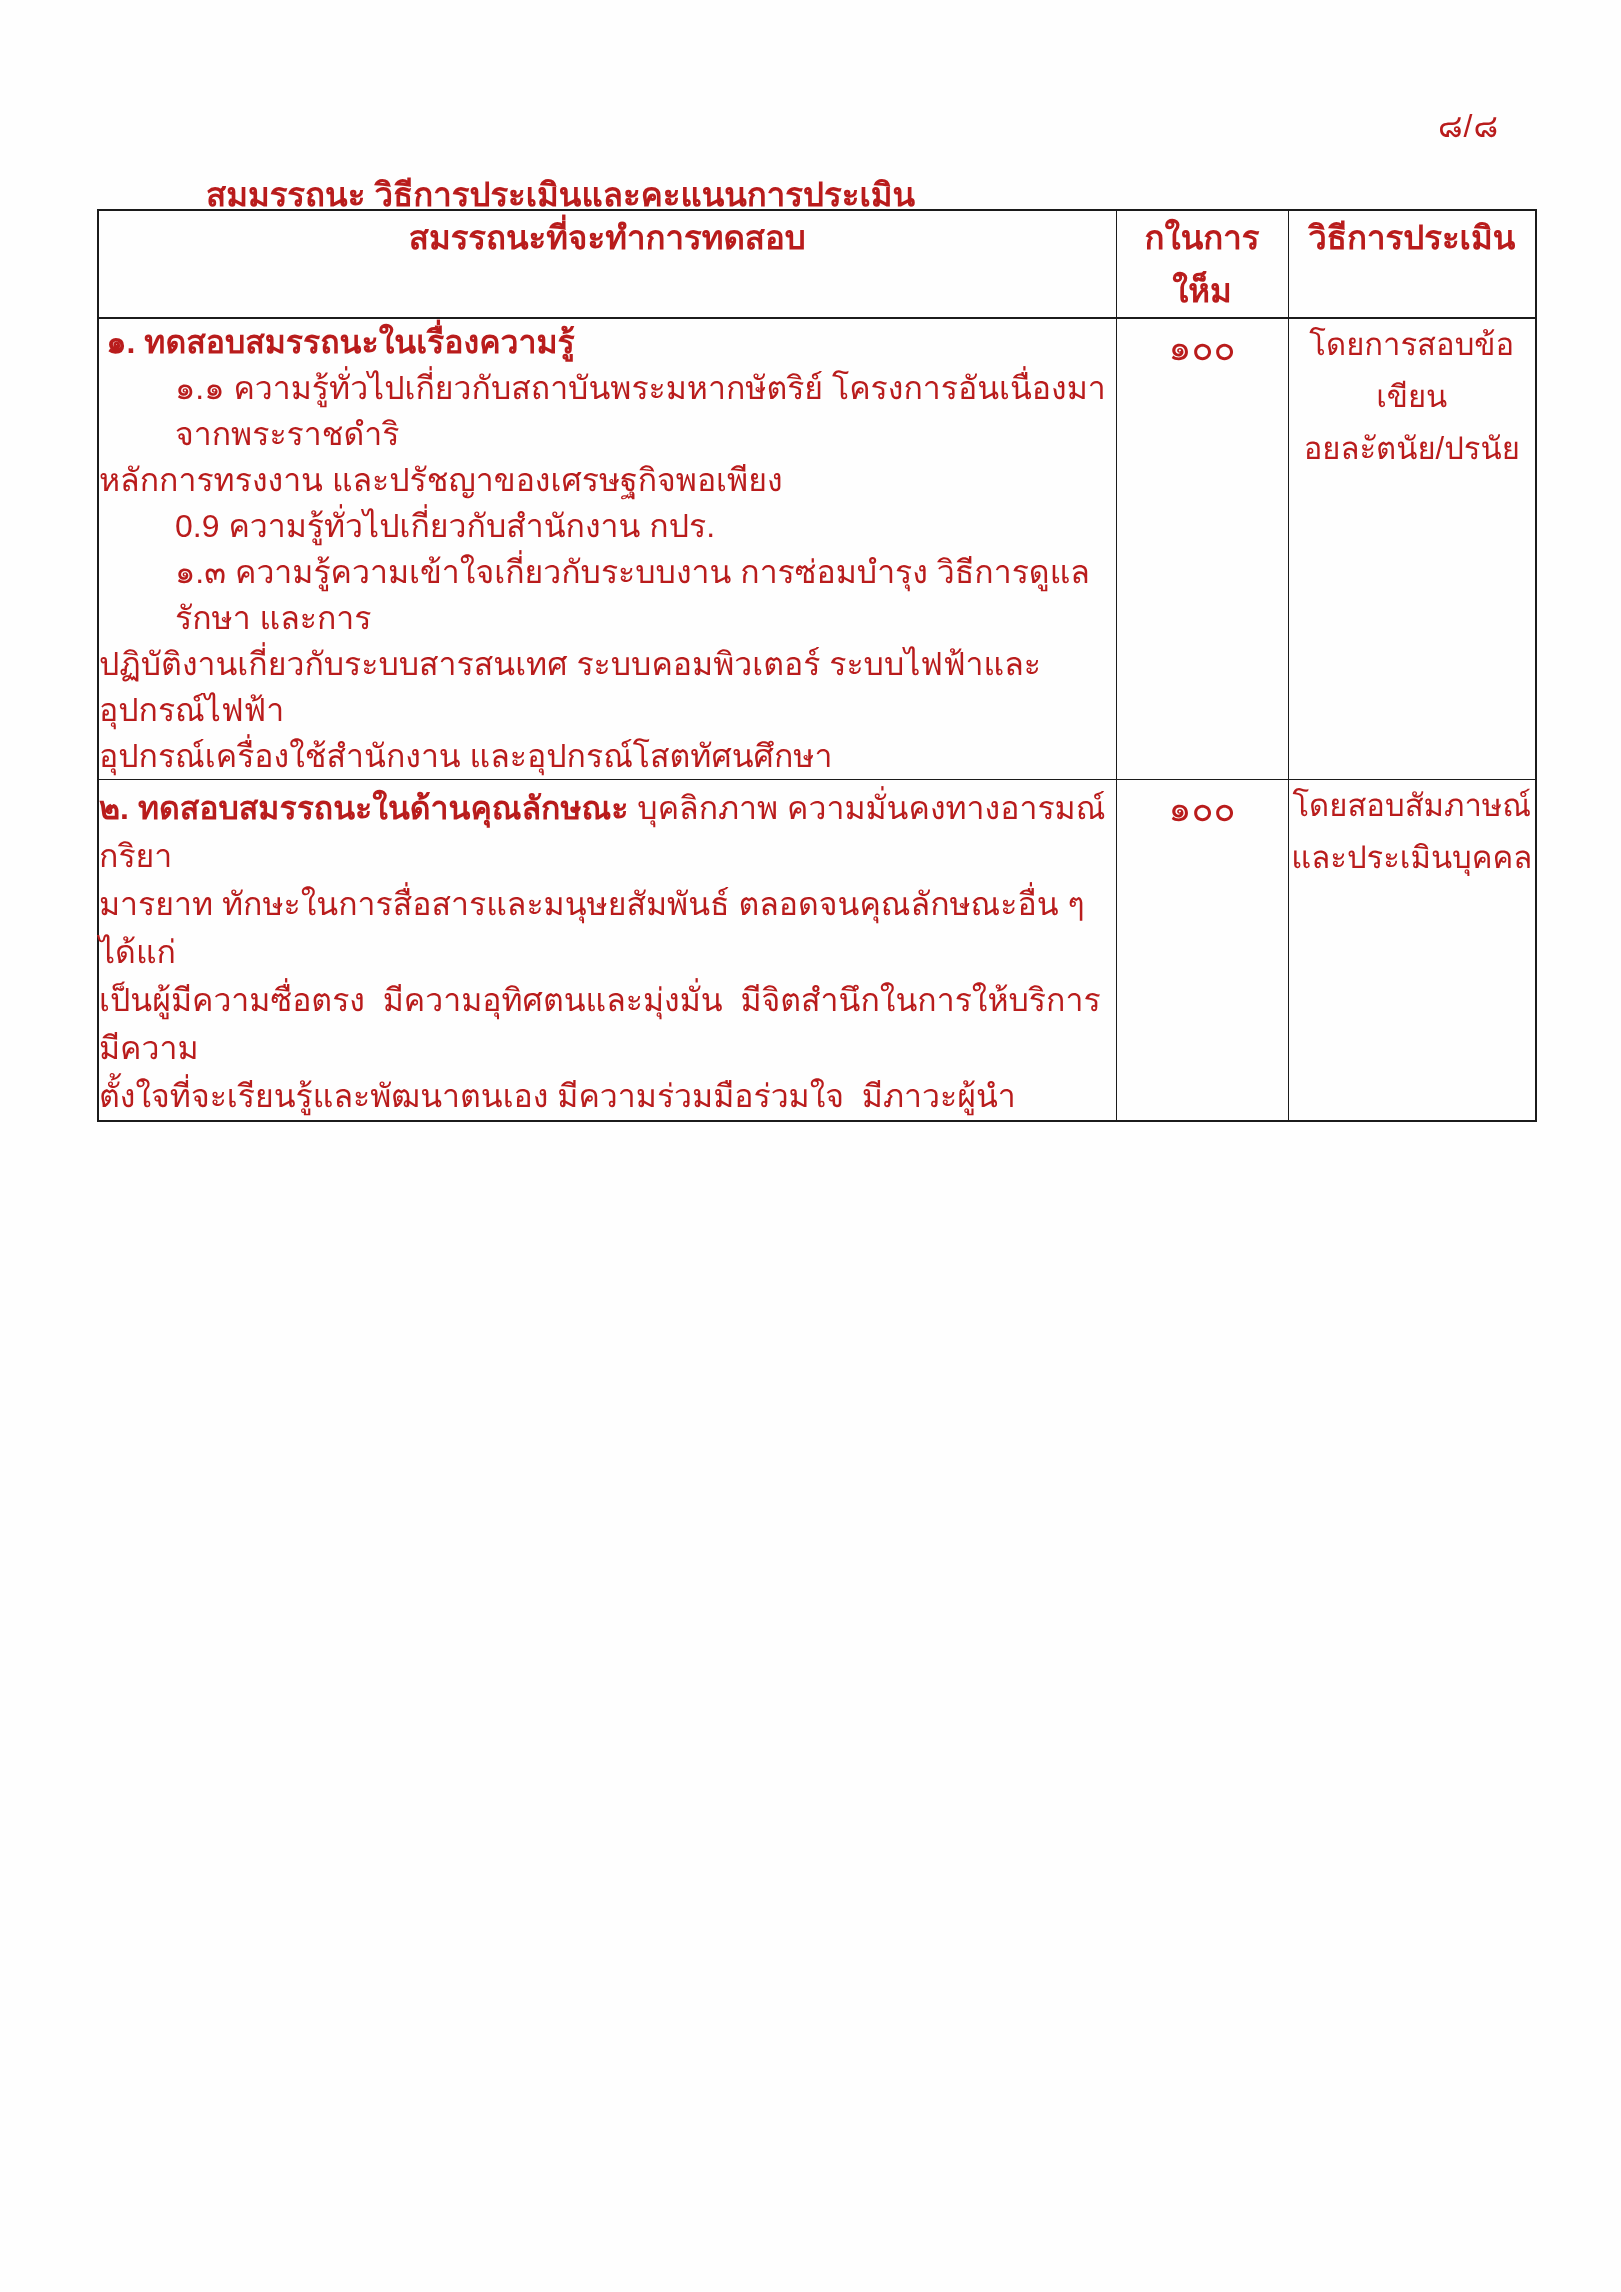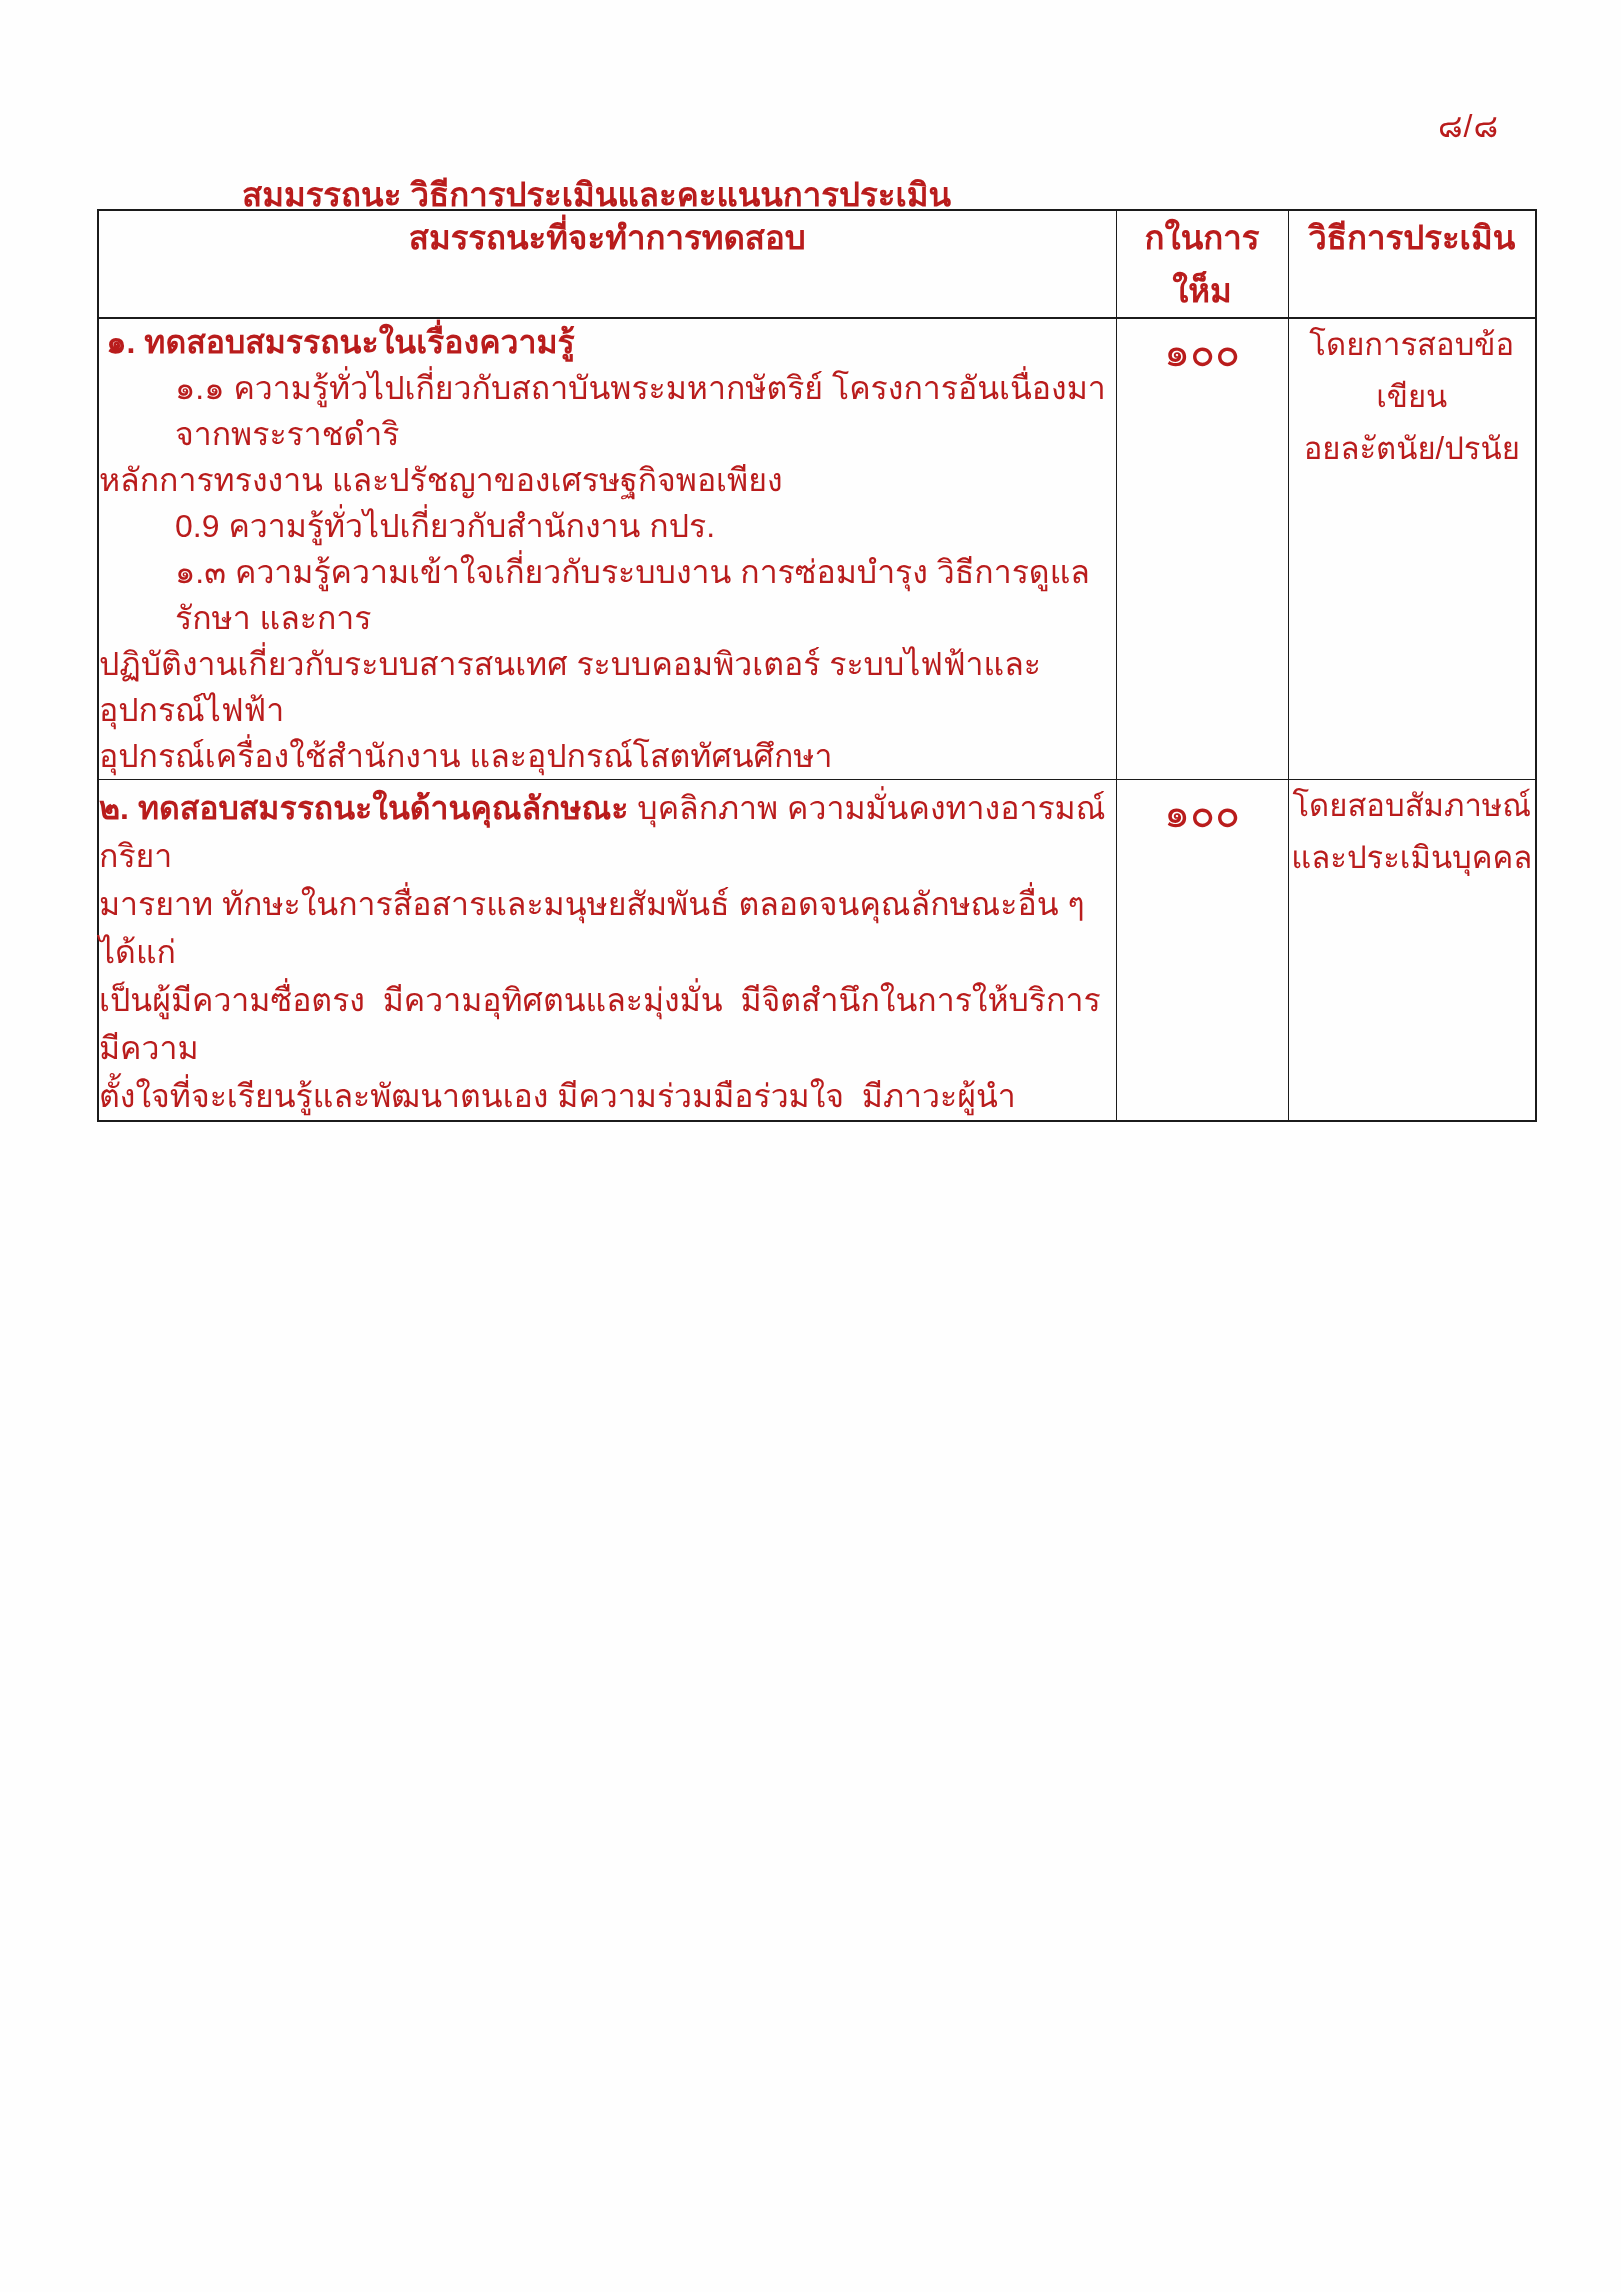--- a/index.html
+++ b/index.html
@@ -26,21 +26,20 @@
     font-size: 32px;
     letter-spacing: 0.9px;
   }
   .doc-title {
     position: absolute;
     top: 168px;
     left: 206px;
     font-size: 33px;
     font-weight: bold;
     white-space: nowrap;
-    margin-left: 36px;
   }
   table.assessment {
     position: absolute;
     top: 209px;
     left: 97px;
     width: 1438px;
     border-collapse: collapse;
     table-layout: fixed;
     font-size: 32px;
   }
@@ -70,21 +69,21 @@
     white-space: pre-wrap;
     line-height: 46px;
   }
   .row2 .cell-line { line-height: 48px; }
   .cell-line.lead { padding-left: 7.2px; font-weight: bold; }
   .cell-line.sub  { padding-left: 76px; }
   .bold { font-weight: bold; }
   td.score-cell {
     text-align: center;
     padding-top: 14.3px;
-    font-size: 41px;
+    font-size: 36px;
   }
   td.method-cell {
     text-align: center;
     padding-top: 9px;
     font-size: 31px;
     line-height: 52px;
   }
   .note {
     position: absolute;
     top: 879px;

